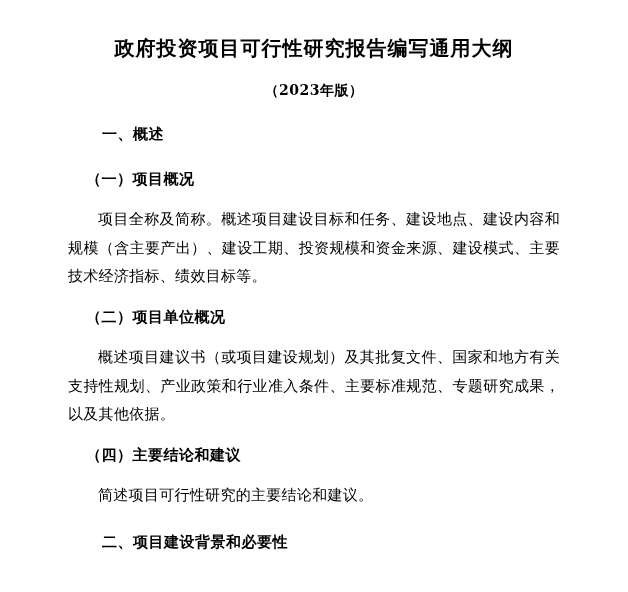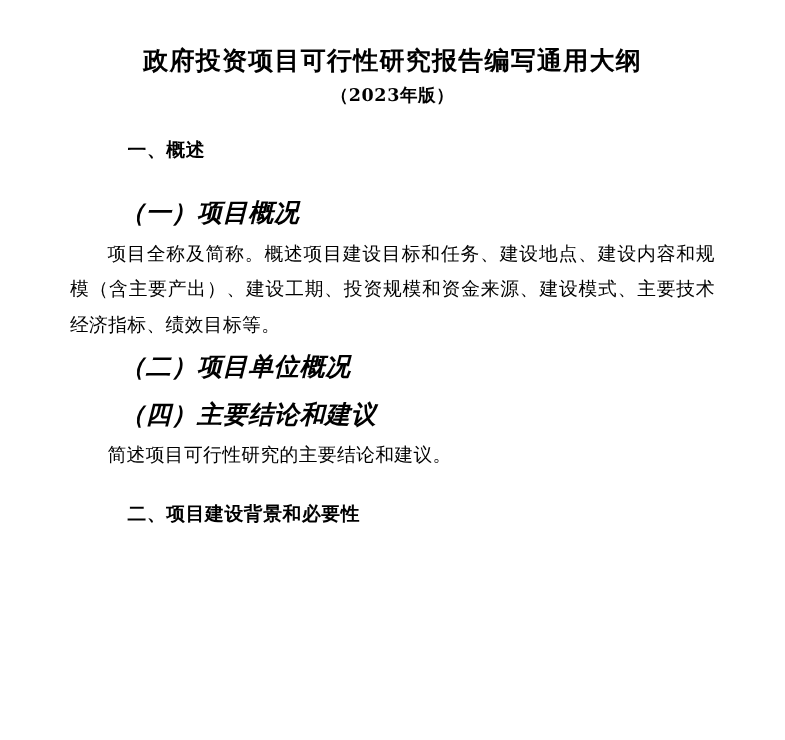--- a/index.html
+++ b/index.html
@@ -28,45 +28,44 @@
     letter-spacing: 1px;
     line-height: 1.4;
     margin: 12px 0 0 0;
     white-space: nowrap;
   }
   .doc-subtitle {
     text-align: center;
     font-size: 14px;
     font-weight: bold;
     letter-spacing: 0.5px;
-    margin: 6px 0 0 0;
+    margin: 20px 0 0 0;
   }
   .section-heading {
     font-size: 15px;
     font-weight: bold;
     letter-spacing: 0.5px;
     margin: 16px;
     padding: 0;
     text-indent: 2em;
     line-height: 1.9;
   }
   .sub-heading {
-    font-size: 20px;
+    font-size: 15px;
     font-weight: bold;
     letter-spacing: 0.5px;
     margin: 0;
     padding: 0;
     text-indent: 2em;
     line-height: 1.9;
-    font-style: italic;
   }
   .body-text {
     font-size: 15px;
     letter-spacing: 0.3px;
-    margin: 0;
+    margin: 12px;
     padding: 0;
     text-indent: 2em;
     line-height: 1.9;
     text-align: justify;
     text-justify: inter-ideograph;
   }
   .block-gap-top {
     margin-top: 18px;
   }
   .content {
@@ -80,18 +79,19 @@
 
   <h1 class="doc-title">政府投资项目可行性研究报告编写通用大纲</h1>
 
   <div class="doc-subtitle">（2023年版）</div>
 
   <div class="content" id="doc-body">
       <p class="section-heading block-gap-top">一、概述</p>
       <p class="sub-heading">（一）项目概况</p>
       <p class="body-text">项目全称及简称。概述项目建设目标和任务、建设地点、建设内容和规模（含主要产出）、建设工期、投资规模和资金来源、建设模式、主要技术经济指标、绩效目标等。</p>
       <p class="sub-heading">（二）项目单位概况</p>
+      <p class="body-text">概述项目建议书（或项目建设规划）及其批复文件、国家和地方有关支持性规划、产业政策和行业准入条件、主要标准规范、专题研究成果，以及其他依据。</p>
       <p class="sub-heading">（四）主要结论和建议</p>
       <p class="body-text">简述项目可行性研究的主要结论和建议。</p>
       <p class="section-heading block-gap-top">二、项目建设背景和必要性</p>
     </div>
 
 </div>
 
 </body></html>

